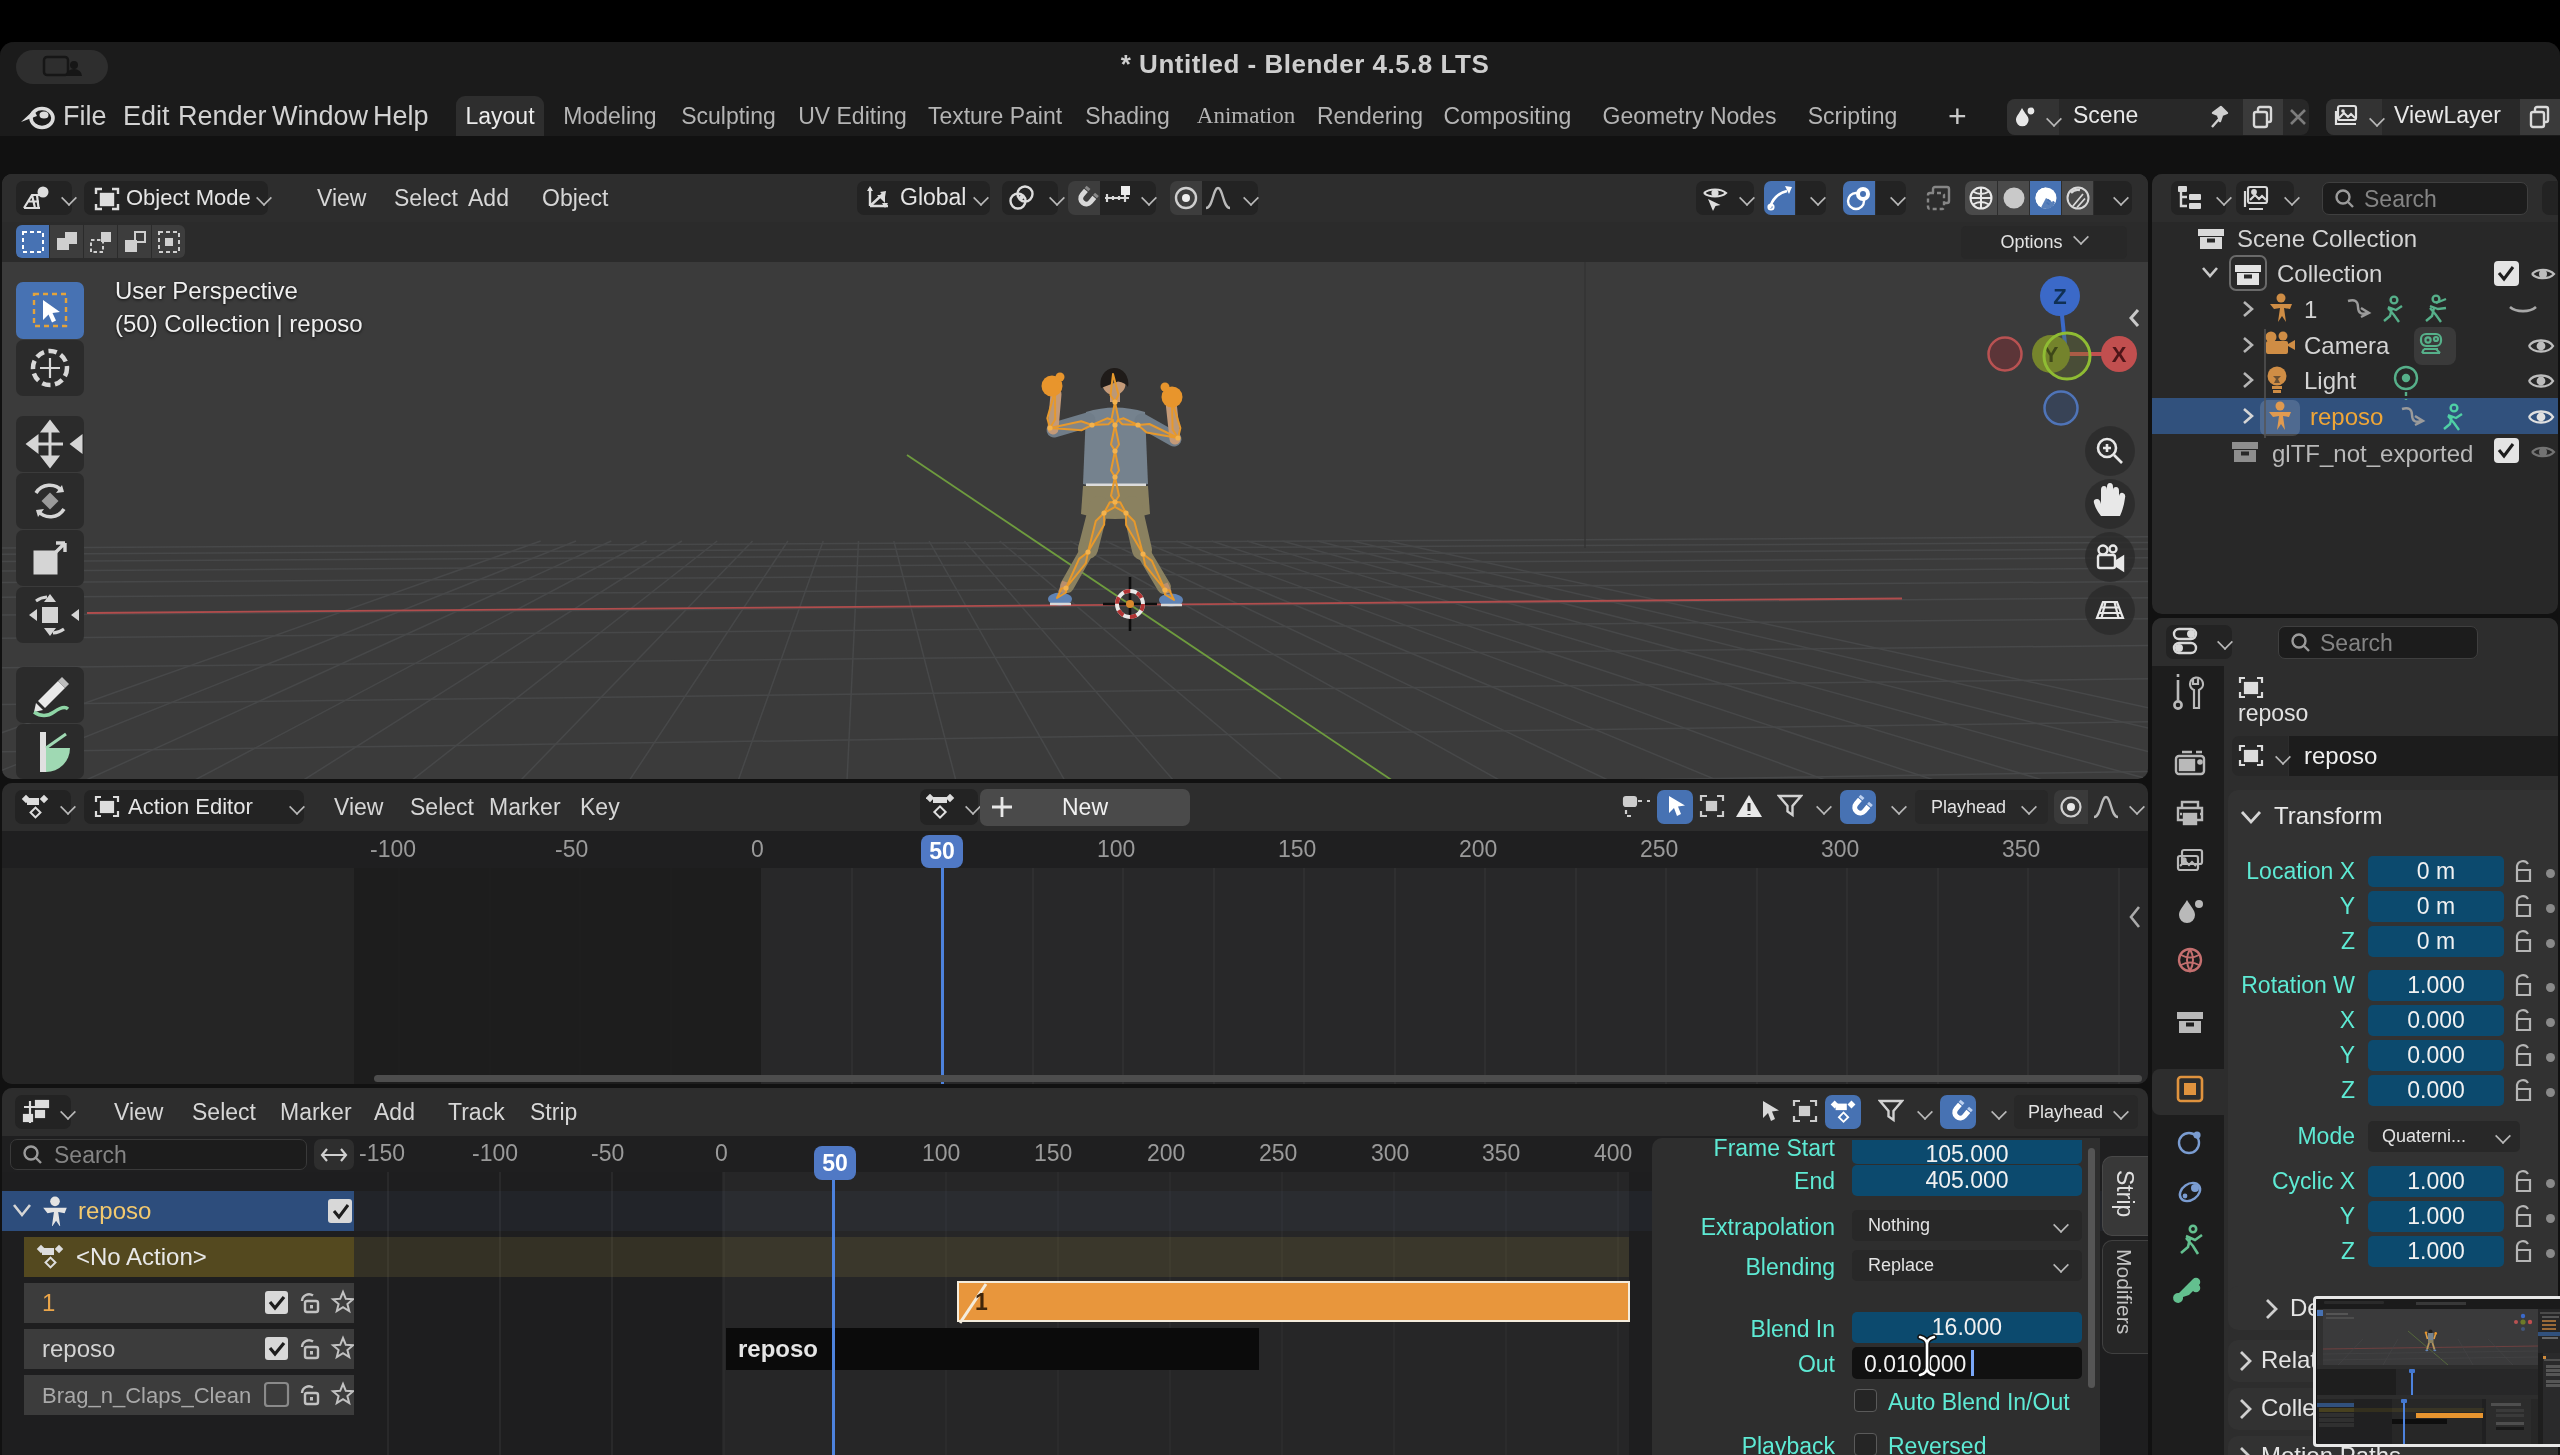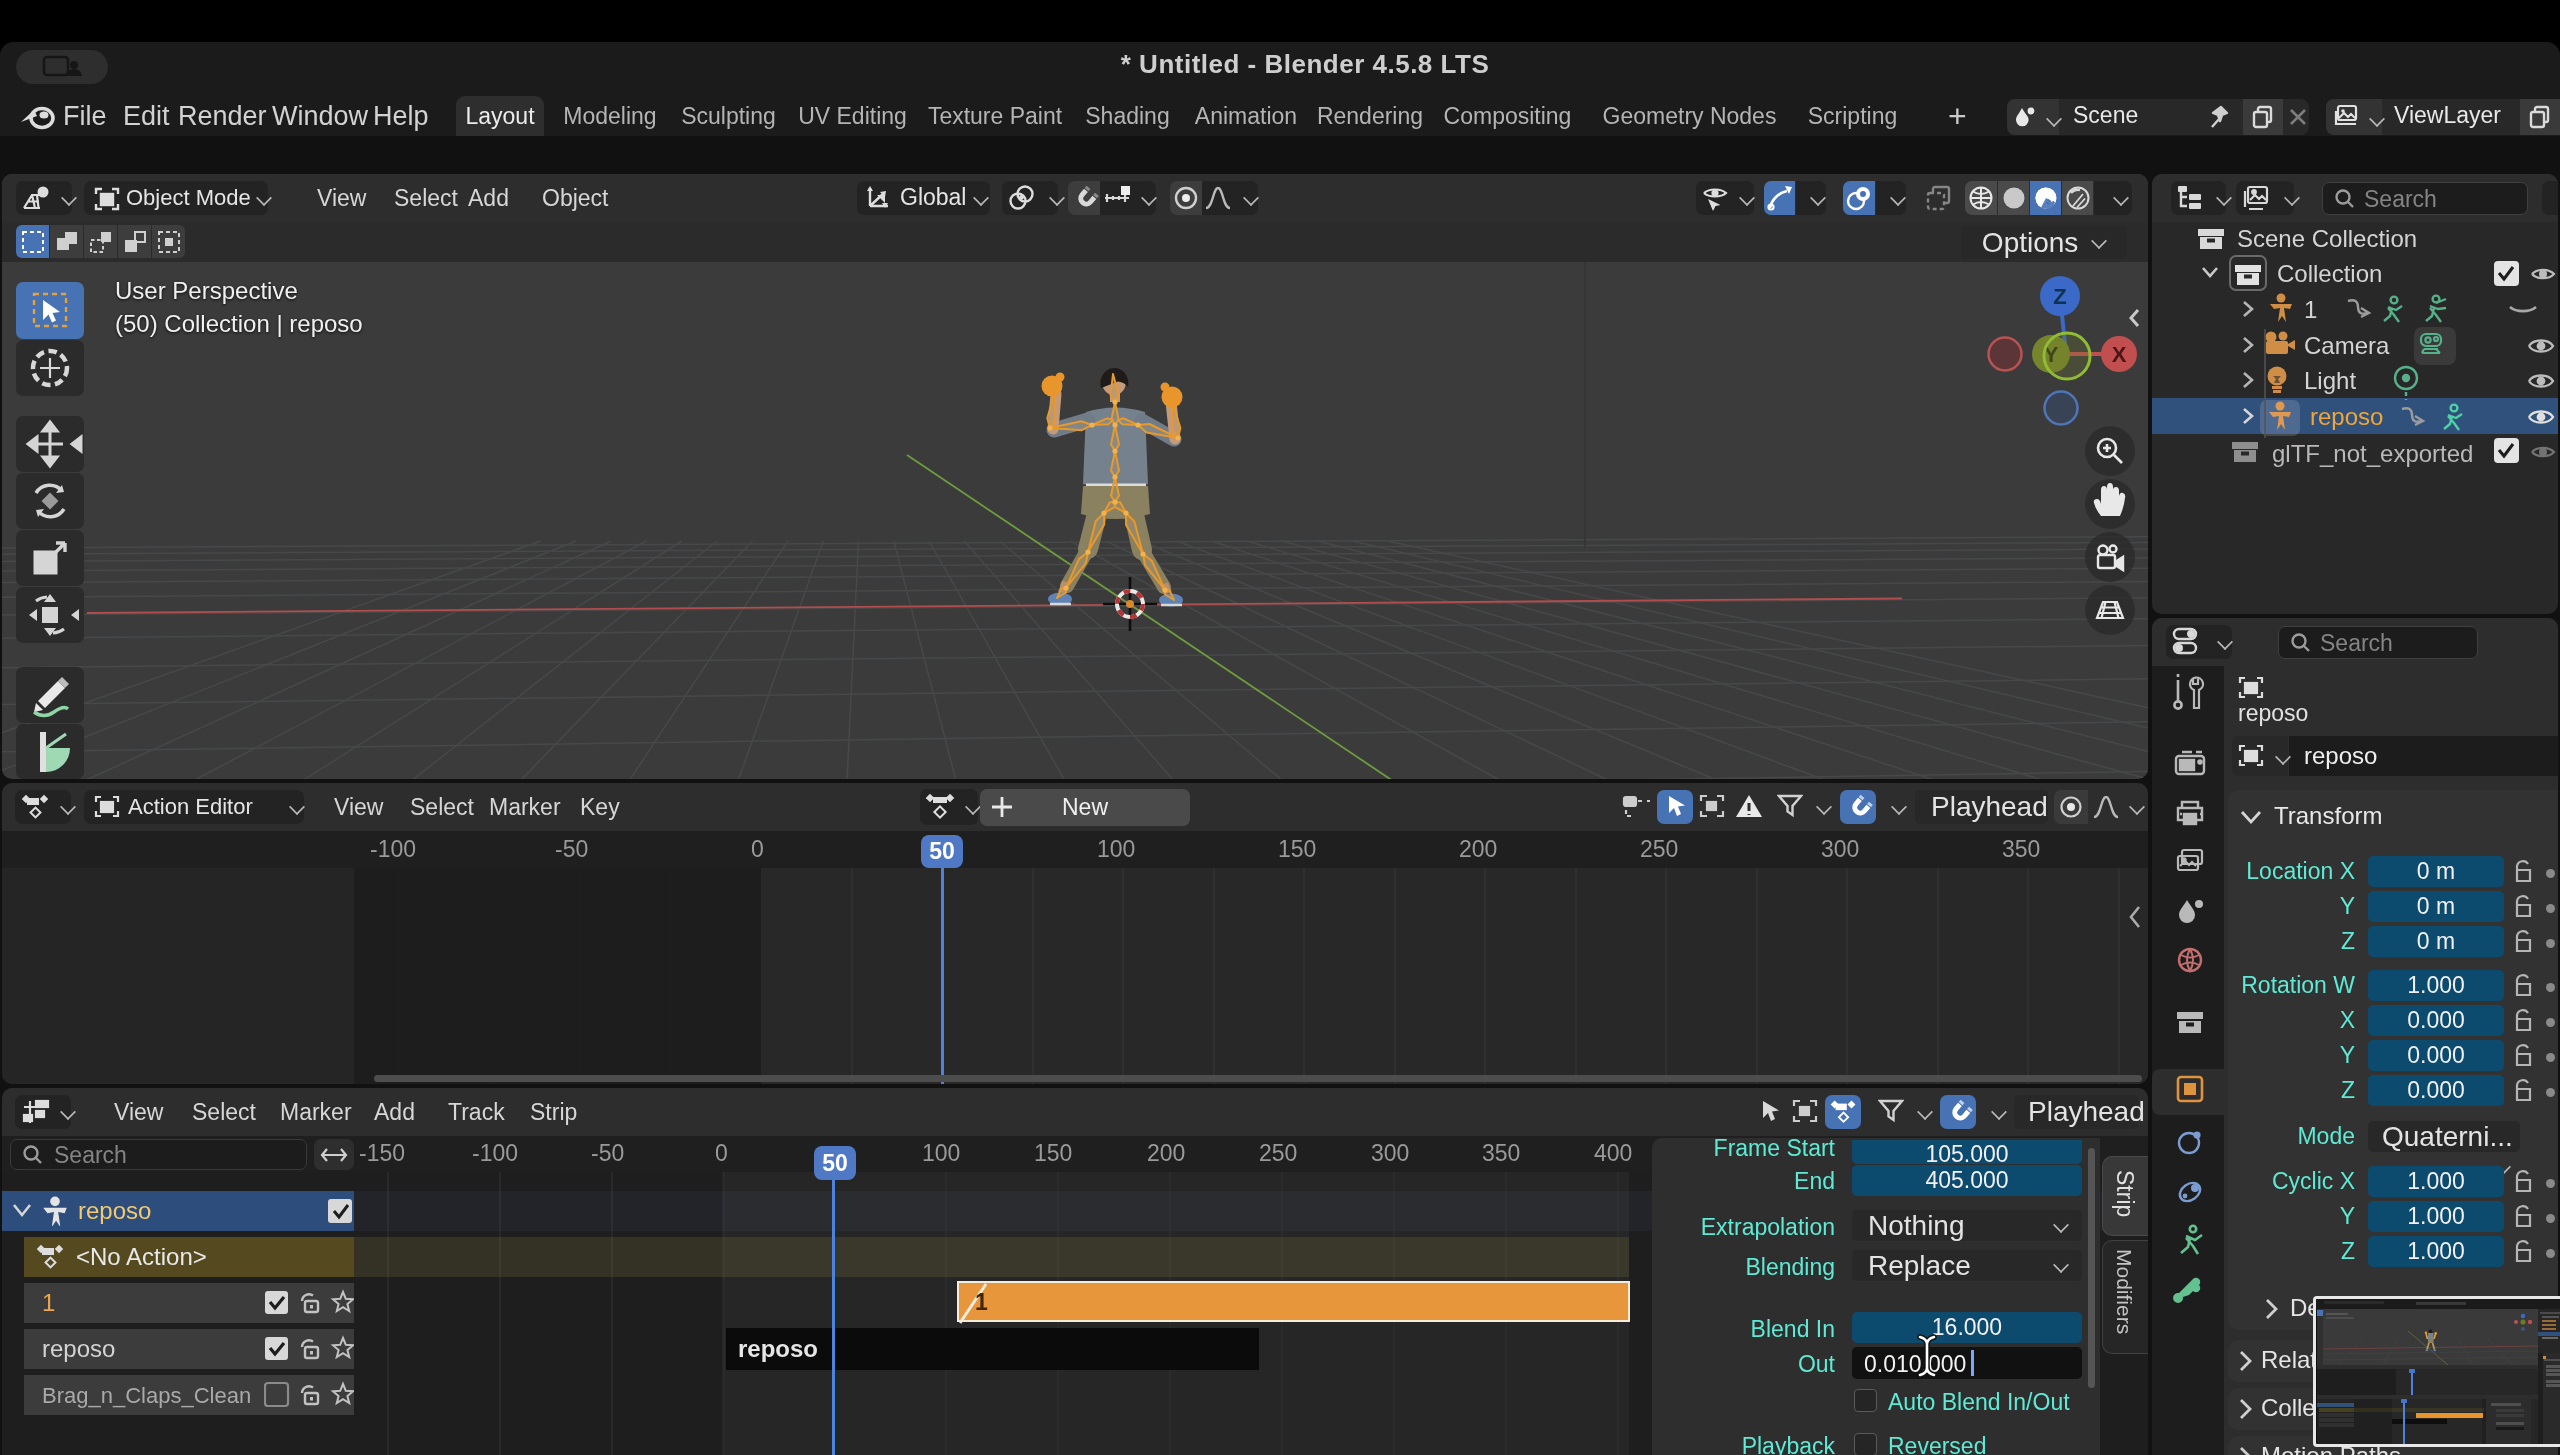--- a/index.html
+++ b/index.html
@@ -14,21 +14,21 @@
 .tab{position:absolute;top:54px;height:40px;line-height:40px;font-size:23px;color:#b4b4b4;border-radius:9px 9px 0 0;text-align:center;}
 .tab.act{background:#2e2e2e;color:#ececec;}
 .chev{display:inline-block;width:14px;height:14px;border-right:2.5px solid #b9b9b9;border-bottom:2.5px solid #b9b9b9;transform:rotate(45deg) scale(.8);margin-left:10px;margin-bottom:4px;}
 .editor{position:absolute;border-radius:10px;overflow:hidden;margin-top:36px;}
 .ehdr{position:absolute;left:0;top:0;right:0;height:48px;background:#2d2d2d;}
 .emenu{position:absolute;top:0;height:48px;line-height:48px;font-size:23px;color:#d6d6d6;}
 svg{display:block;}
 .icbtn{position:absolute;border-radius:7px;background:#232323;}
 .lbl{color:#5eead4;font-size:23px;}
 .field{position:absolute;background:#0c4a6e;border-radius:5px;color:#f1f1f1;font-size:23px;text-align:center;}
-.drop{position:absolute;background:#282828;border-radius:5px;color:#e3e3e3;font-size:28px;}
+.drop{position:absolute;background:#282828;border-radius:5px;color:#e3e3e3;font-size:18px;}
 .lock{position:absolute;width:24px;height:26px;}
 </style>
 </head>
 <body>
 
 <div id="win">
  <div id="topbar">
   <div id="pill">
     <svg width="92" height="34">
           <g stroke="#161616" stroke-width="2.5" fill="none">
@@ -49,21 +49,21 @@
   <div class="menu" style="left:123px;">Edit</div>
   <div class="menu" style="left:178px;">Render</div>
   <div class="menu" style="left:272px;">Window</div>
   <div class="menu" style="left:373px;">Help</div>
   <div class="tab act" style="left:456px;width:88px;">Layout</div>
   <div class="tab" style="left:560px;width:100px;">Modeling</div>
   <div class="tab" style="left:676px;width:105px;">Sculpting</div>
   <div class="tab" style="left:795px;width:115px;">UV Editing</div>
   <div class="tab" style="left:925px;width:140px;">Texture Paint</div>
   <div class="tab" style="left:1080px;width:95px;">Shading</div>
-  <div class="tab" style="left:1190px;width:112px;">Animation</div>
+  <div class="tab" style="left:1190px;width:112px;font-family:Liberation Serif, serif;">Animation</div>
   <div class="tab" style="left:1315px;width:110px;">Rendering</div>
   <div class="tab" style="left:1440px;width:135px;">Compositing</div>
   <div class="tab" style="left:1592px;width:195px;">Geometry Nodes</div>
   <div class="tab" style="left:1800px;width:105px;">Scripting</div>
   <div class="menu" style="left:1948px;color:#c9c9c9;font-size:32px;">+</div>
 
   <div class="abs" style="left:2007px;top:57px;width:302px;height:36px;background:#282828;border-radius:8px;">
     <div class="abs" style="left:0;top:0;width:52px;height:36px;background:#333;border-radius:8px 0 0 8px;"></div>
     <svg class="abs" style="left:5px;top:6px" width="26" height="24" viewBox="0 0 26 24">
       <path d="M10 3 C7 9 4 11 4 15 a6.3 6.3 0 0 0 12.6 0 C16.6 11 13 9 10 3z" fill="#e8e8e8"></path>

